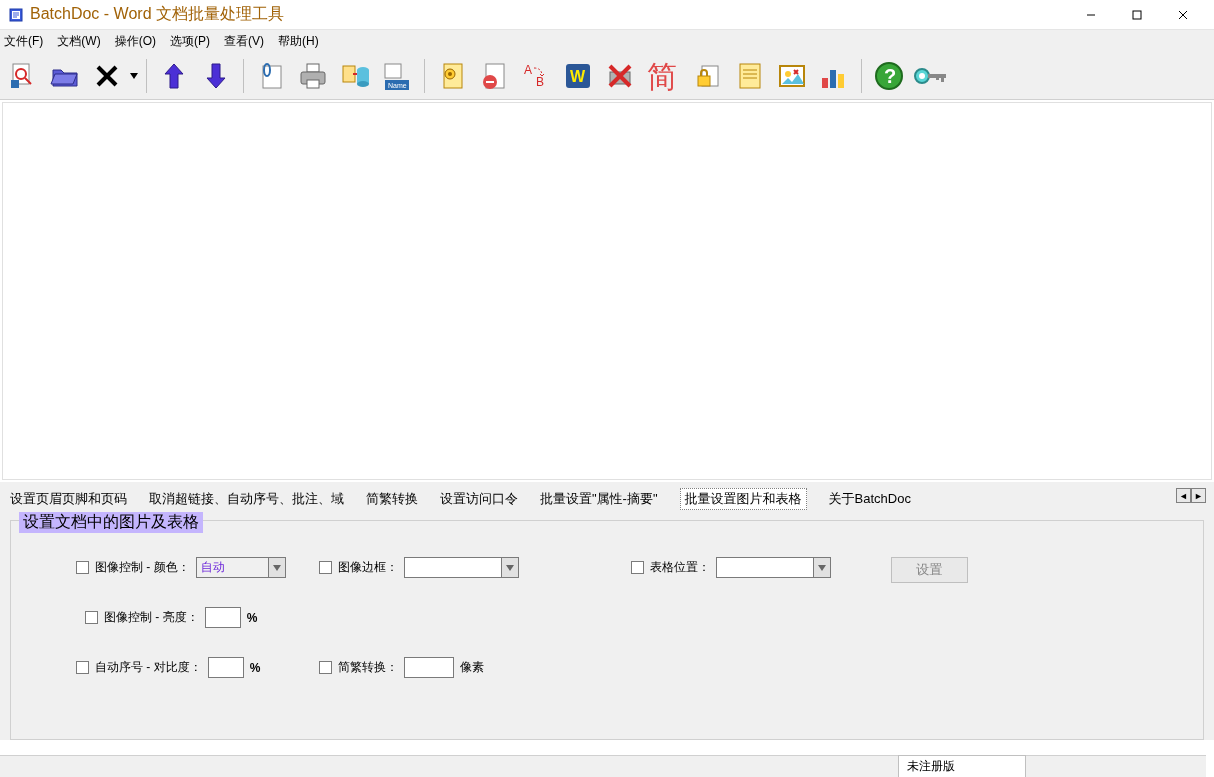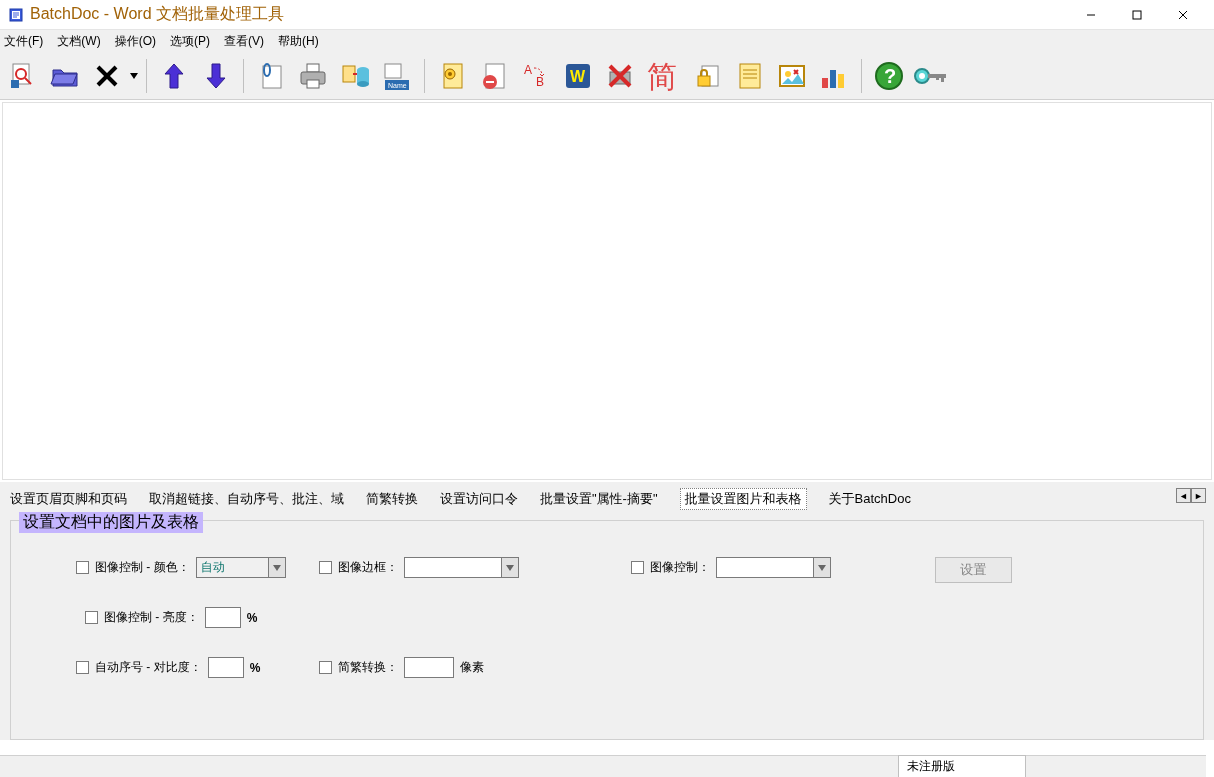--- a/index.html
+++ b/index.html
@@ -113,40 +113,40 @@
   top: -9px;
   left: 8px;
   background: #c4b5fd;
   padding: 0 4px;
   font-size: 16px;
 }
 .panel-body { background: #f0f0f0; }
 .col1 { position:absolute; left: 37px; margin-left: 28px; }
 .col2 { position:absolute; left: 308px; }
 .col3 { position:absolute; left: 620px; }
-.col4 { position:absolute; left: 924px; justify-content: center; }
+.col4 { position:absolute; left: 880px; justify-content: center; }
 .row1 { top: 36px; }
 .row2 { top: 86px; padding-left: 9px; }
 .row3 { top: 136px; }
 .win-check {
   width: 13px; height: 13px;
   border: 1px solid #7a7a7a;
   background: #fff;
   display:inline-block;
 }
 .win-combo {
   height: 21px;
   border: 1px solid #7a7a7a;
   background: #fff;
   display:inline-flex;
   align-items:center;
   padding: 0 4px;
   position:relative;
 }
-.win-combo.disabled { background:#f0f0f0; color:#0f766e; }
+.win-combo.disabled { background:#f0f0f0; color:#6d28d9; }
 .win-combo .arrow {
   position:absolute; right:0; top:0; bottom:0;
   width:17px; background:#e1e1e1; border-left:1px solid #7a7a7a;
   display:flex; align-items:center; justify-content:center;
 }
 .win-text {
   height: 21px; width: 40px;
   border: 1px solid #7a7a7a;
   background:#fff;
   padding: 0 2px;
@@ -414,21 +414,21 @@
       <span class="win-combo" style="width:115px">
         <span class="arrow">
             <svg width="8" height="6">
               <path d="M0 0h8L4 6z" fill="#666"></path>
             </svg>
           </span>
       </span>
     </div>
     <div class="fld col3 row1">
       <span class="win-check"></span>
-      <span>图像控制：</span>
+      <span>表格位置：</span>
       <span class="win-combo" style="width:115px">
         <span class="arrow">
             <svg width="8" height="6">
               <path d="M0 0h8L4 6z" fill="#666"></path>
             </svg>
           </span>
       </span>
     </div>
     <div class="fld col4 row1">
       <button class="win-btn">设置</button>

